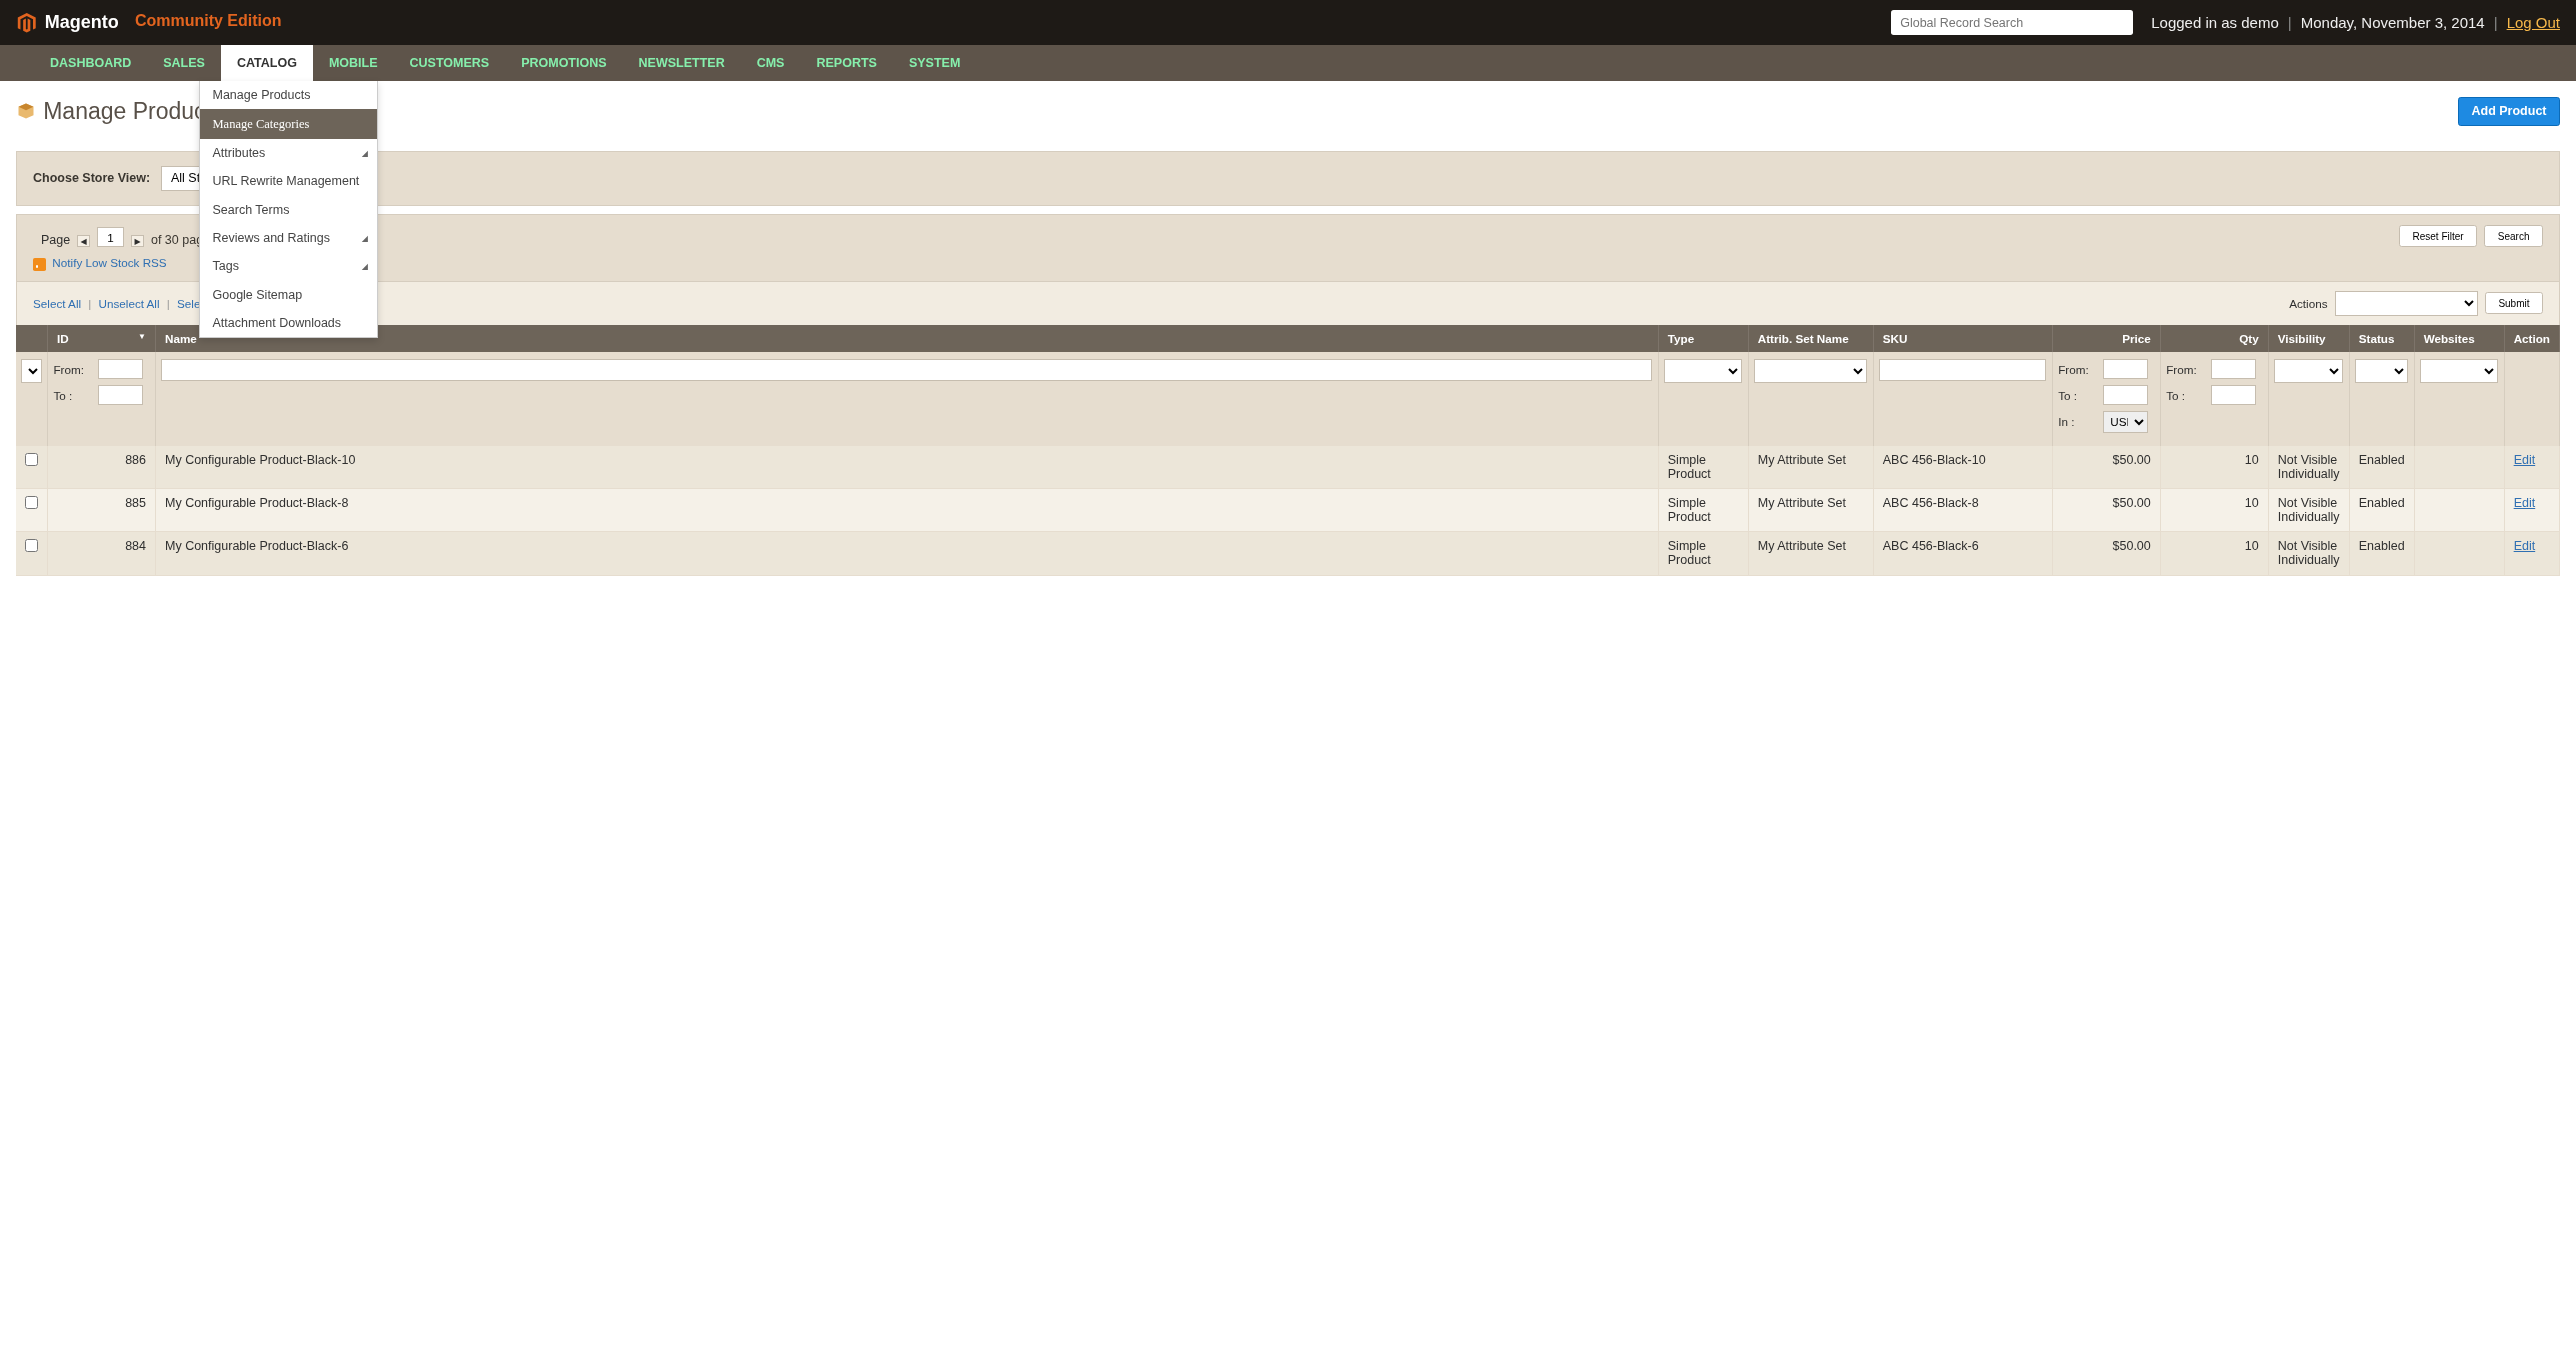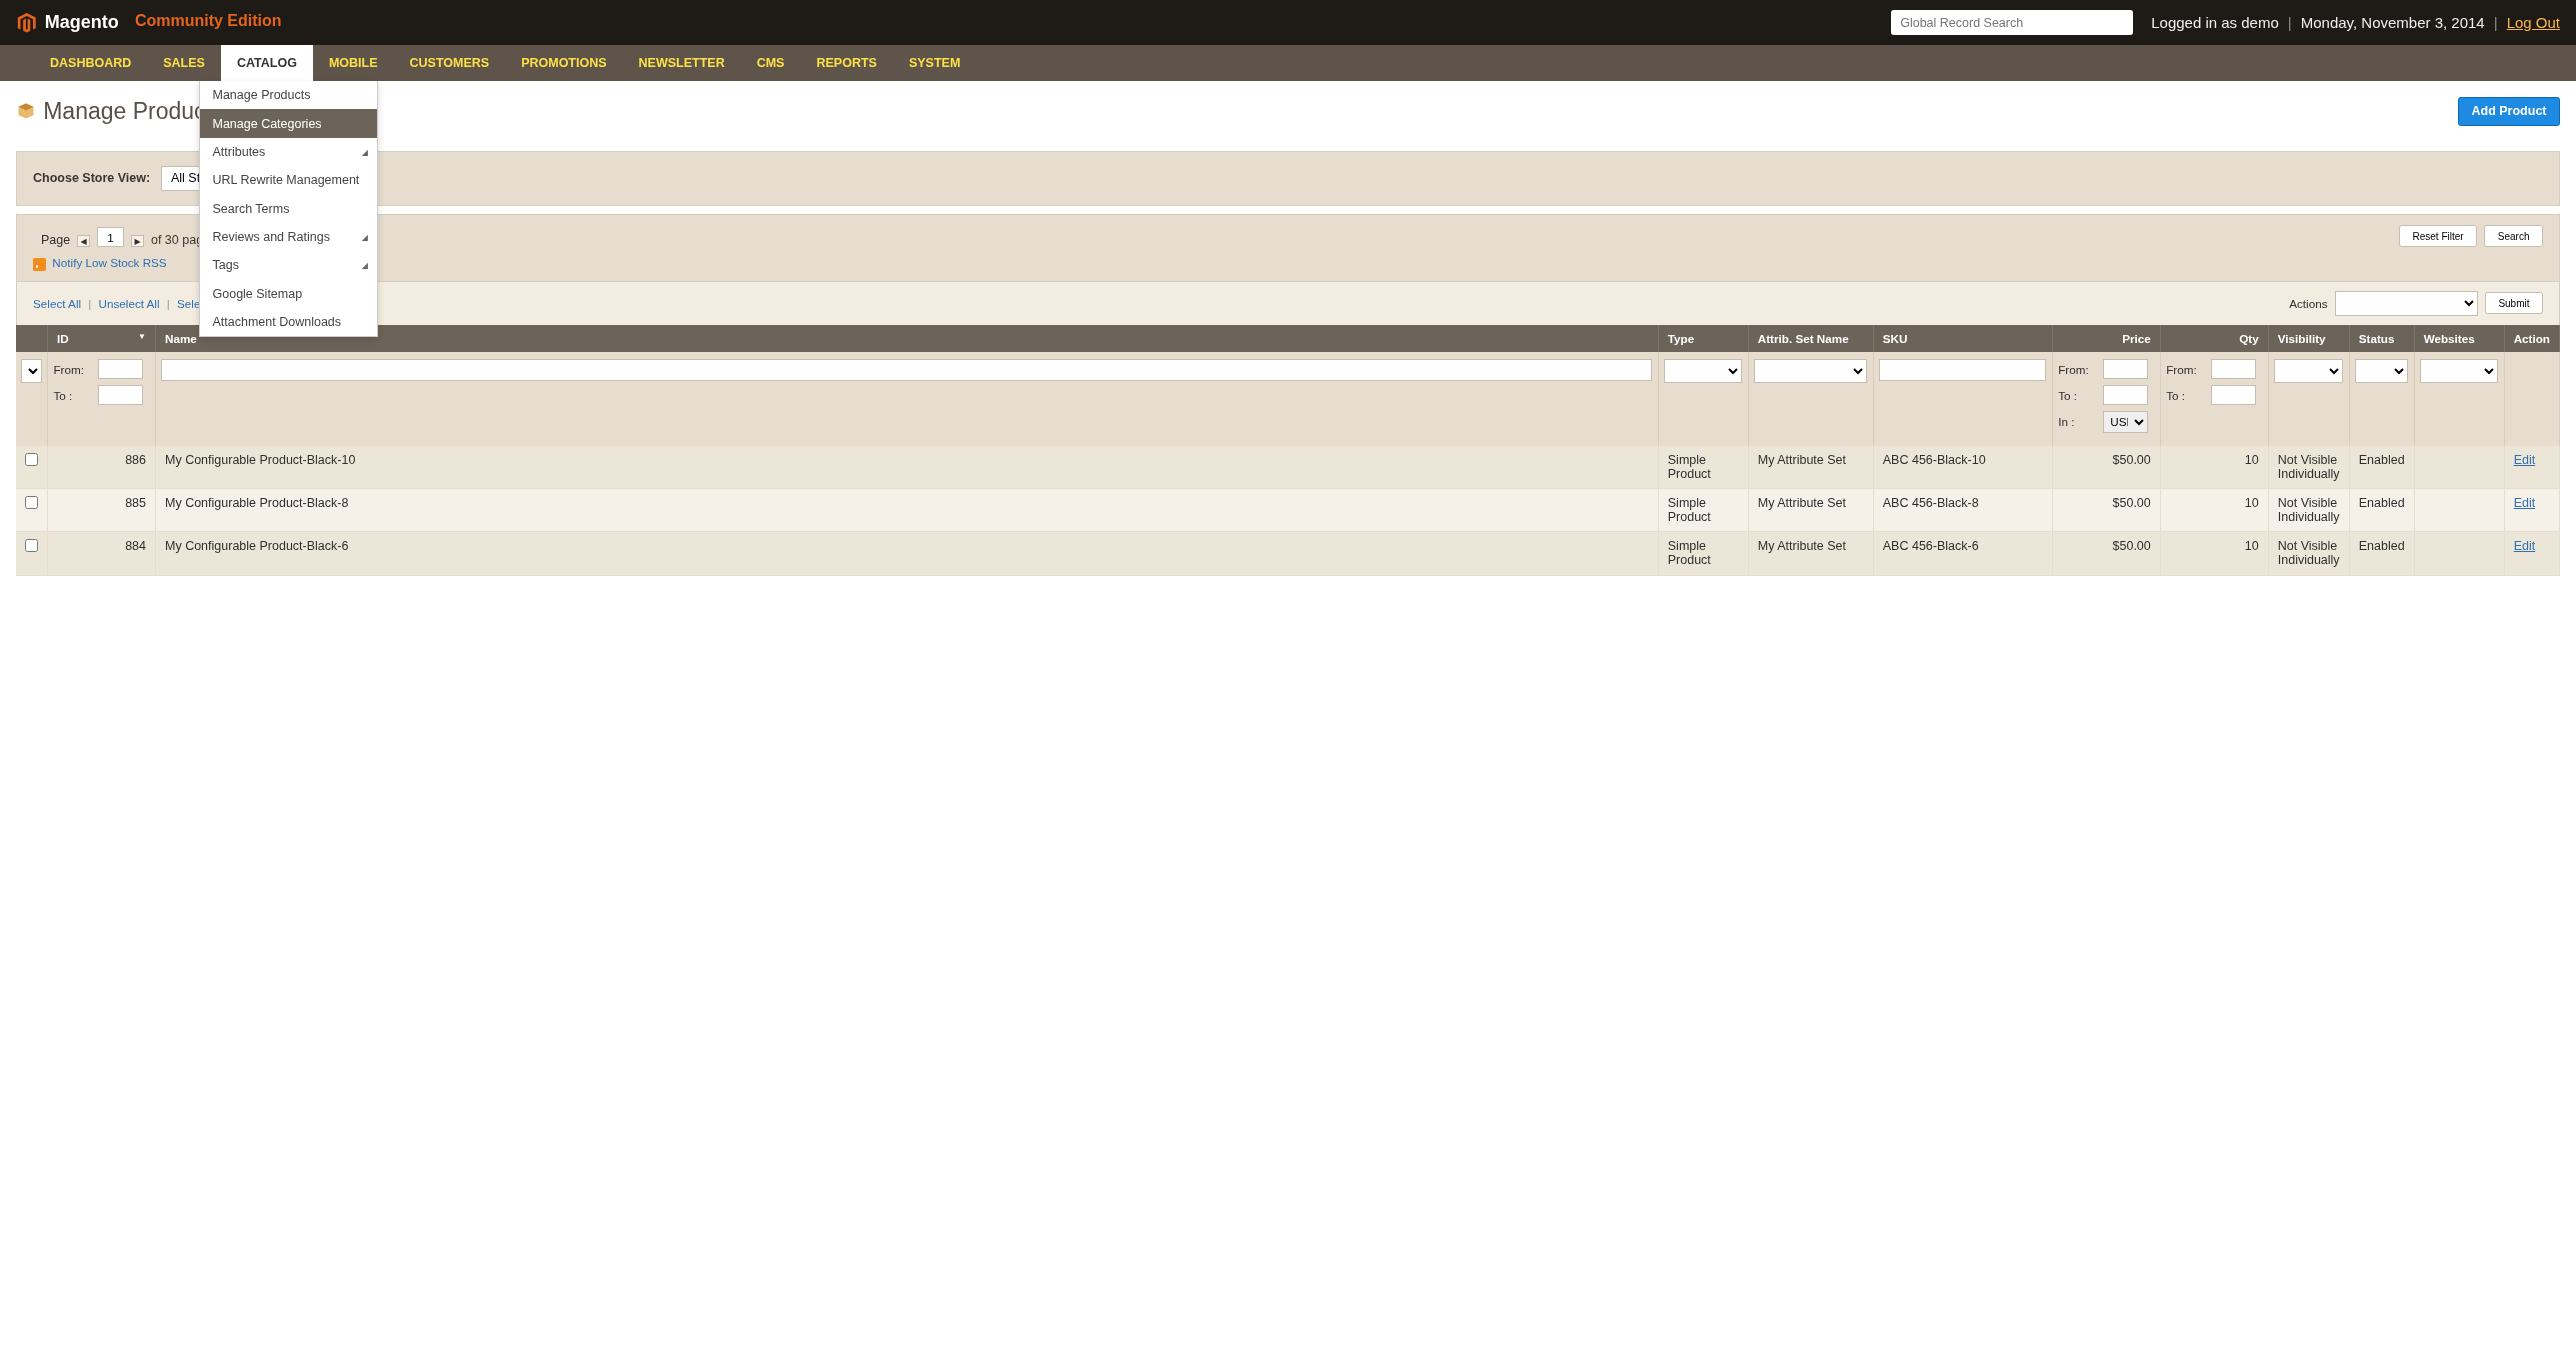--- a/index.html
+++ b/index.html
@@ -13,27 +13,27 @@
 .logo-sub { font-size: 16px; font-weight: bold; color: #e2641f; margin-left: 9px; }
 .header-spacer { flex: 1; }
 .search-box { background: #fff; border-radius: 2.7px; padding: 5.4px 9px; width: 242px; margin-right: 18px; }
 .search-box input { border: none; outline: none; width: 100%; font-size: 12.5px; color: #666; }
 .header-right { color: #eee; font-size: 15px; display: flex; align-items: center; gap: 9px; }
 .header-right .sep { color: #888; }
 .logout { color: #f7b84a; text-decoration: underline; cursor: pointer; }
 
 
 .main-nav { background: #5e544a; display: flex; padding-left: 34px; height: 36px; position: relative; }
-.nav-item { color: #fde047; font-size: 12.5px; font-weight: bold; padding: 0 16px; line-height: 36px; cursor: pointer; }
+.nav-item { color: #86efac; font-size: 12.5px; font-weight: bold; padding: 0 16px; line-height: 36px; cursor: pointer; }
 .nav-item.active { background: #fff; color: #333; }
 
 
 .dropdown { position: absolute; left: 199px; top: 36px; background: #fff; border: 0.9px solid #ccc; border-top: none; width: 179px; box-shadow: 0 2.7px 7.2px rgba(0,0,0,0.15); z-index: 100; }
 .dropdown-item { padding: 7.2px 12.5px; font-size: 12.5px; color: #444; cursor: pointer; position: relative; }
-.dropdown-item.selected { background: #6d6459; color: #fff; }
+.dropdown-item.selected { background: #6d6459; color: #fff; font-family: Liberation Serif, serif; }
 .dropdown-item .sub-arrow { position: absolute; right: 9px; top: 50%; transform: translateY(-50%); font-size: 8px; color: #666; }
 
 
 .content { padding: 16px; background: #fff; }
 .page-head { display: flex; align-items: center; margin-bottom: 25px; }
 .page-icon { width: 20px; height: 20px; margin-right: 7.2px; }
 .page-title { font-size: 23px; color: #585048; font-weight: normal; flex: 1; }
 .btn-add { background: #1e8ae2; color: #fff; border: 0.9px solid #0b6bb8; border-radius: 2.7px; padding: 6.3px 12.5px; font-size: 12.5px; font-weight: bold; cursor: pointer; }
 
 

